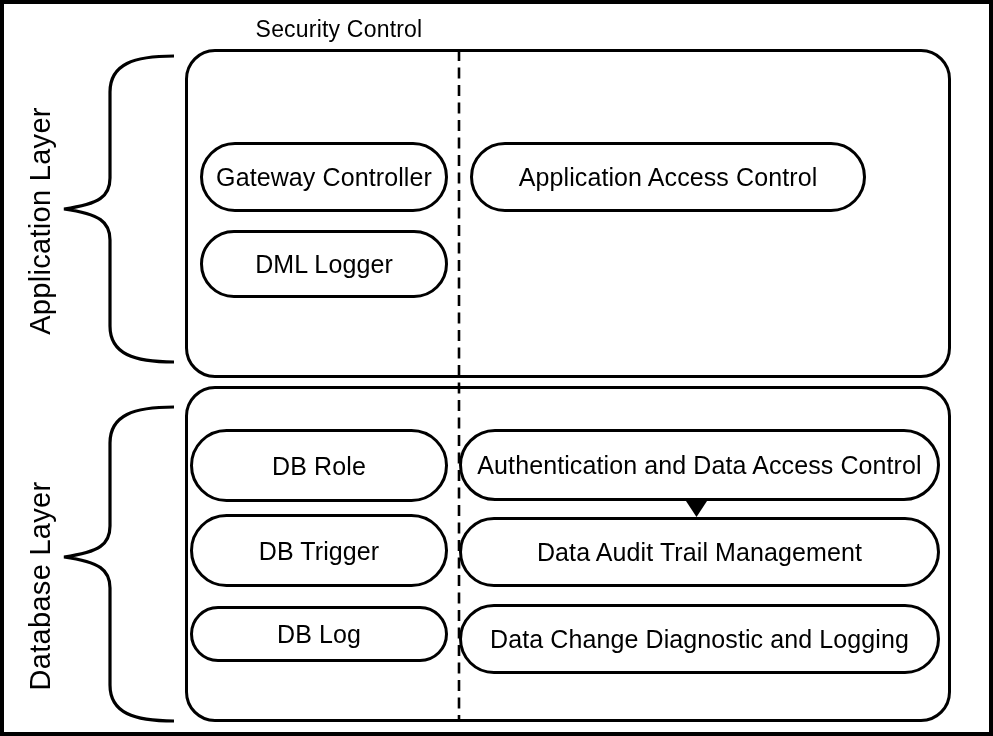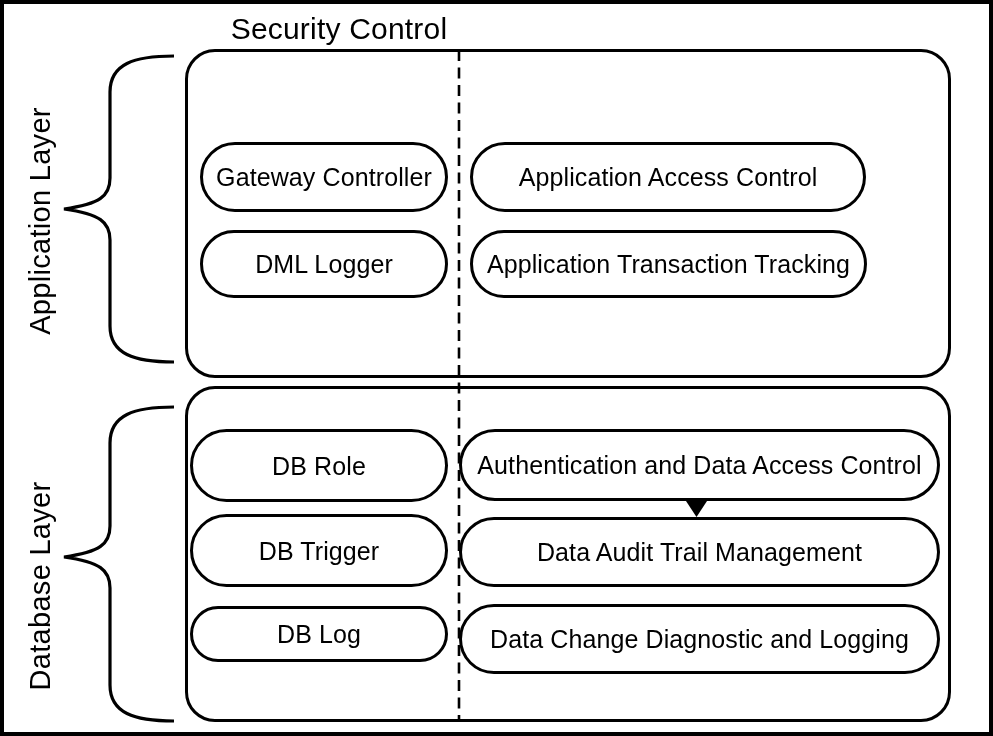--- a/index.html
+++ b/index.html
@@ -15,21 +15,21 @@
     box-sizing: border-box;
     border: 4px solid #000000;
     font-family: "Liberation Sans", sans-serif;
     color: #000000;
     overflow: hidden;
   }
   .col-header {
     position: absolute;
     top: 10px;
     transform: translateX(-50%);
-    font-size: 30px;
+    font-size: 23px;
     line-height: 30px;
     white-space: nowrap;
     letter-spacing: 0.2px;
   }
   .layer-box {
     position: absolute;
     box-sizing: border-box;
     border: 3px solid #000000;
     border-radius: 30px;
     background: #ffffff;
@@ -88,21 +88,20 @@
     <path d="M 682,497 L 703,497 L 692.5,513 Z" fill="#000000" stroke="none"></path>
   </svg>
 
   <div class="side-label" style="left:36px; top:217px;">Application Layer</div>
   <div class="side-label" style="left:36px; top:582px;">Database Layer</div>
 
   <div class="pill" style="left:196px; top:138px; width:248px; height:70px;">Gateway Controller</div>
   <div class="pill" style="left:196px; top:226px; width:248px; height:68px;">DML Logger</div>
 
   <div class="pill" style="left:466px; top:138px; width:396px; height:70px;">Application Access Control</div>
-  <div class="pill" style="left:466px; top:226px; width:397px; height:68px;">Application Transaction Tracking</div>
 
   <div class="pill" style="left:186px; top:425px; width:258px; height:73px;">DB Role</div>
   <div class="pill" style="left:186px; top:510px; width:258px; height:73px;">DB Trigger</div>
   <div class="pill" style="left:186px; top:602px; width:258px; height:56px;">DB Log</div>
 
   <div class="pill" style="left:455px; top:425px; width:481px; height:72px;text-align:center;">Authentication and Data Access Control</div>
   <div class="pill" style="left:455px; top:513px; width:481px; height:70px;">Data Audit Trail Management</div>
   <div class="pill" style="left:455px; top:600px; width:481px; height:70px;">Data Change Diagnostic and Logging</div>
 
 </div>

